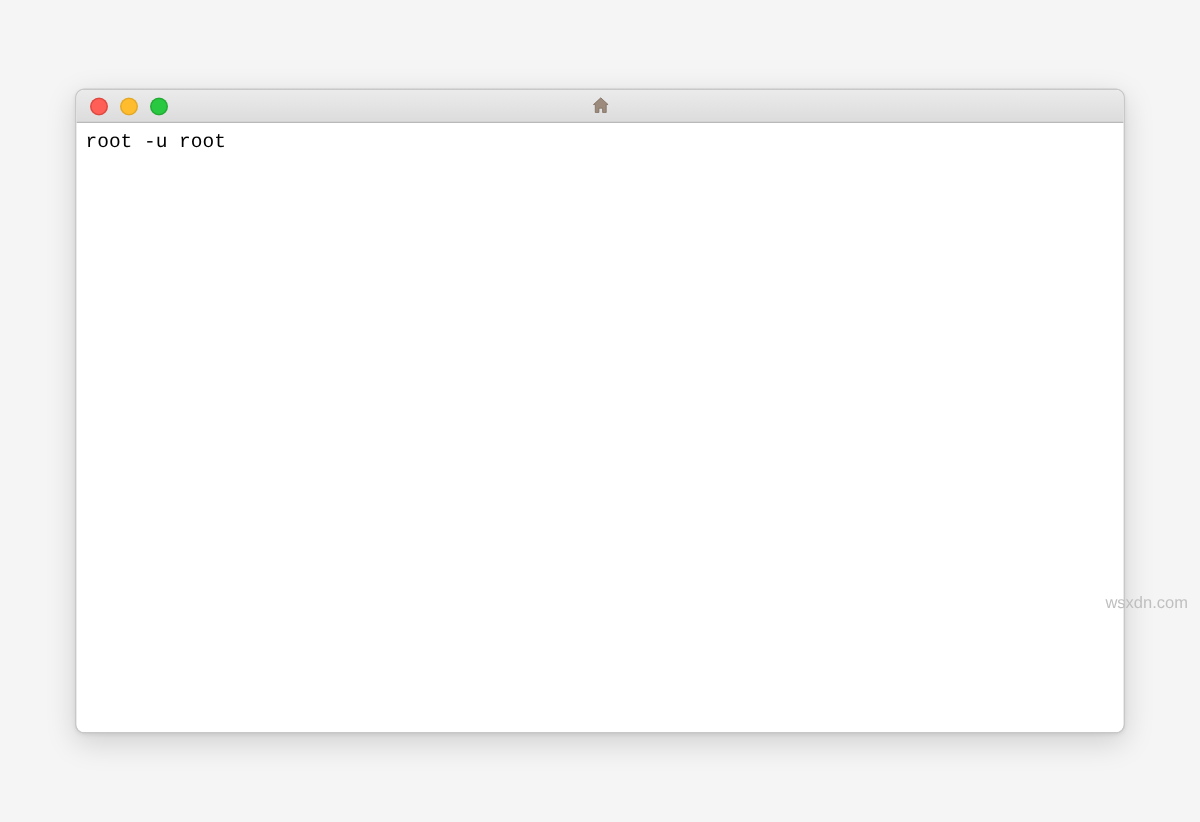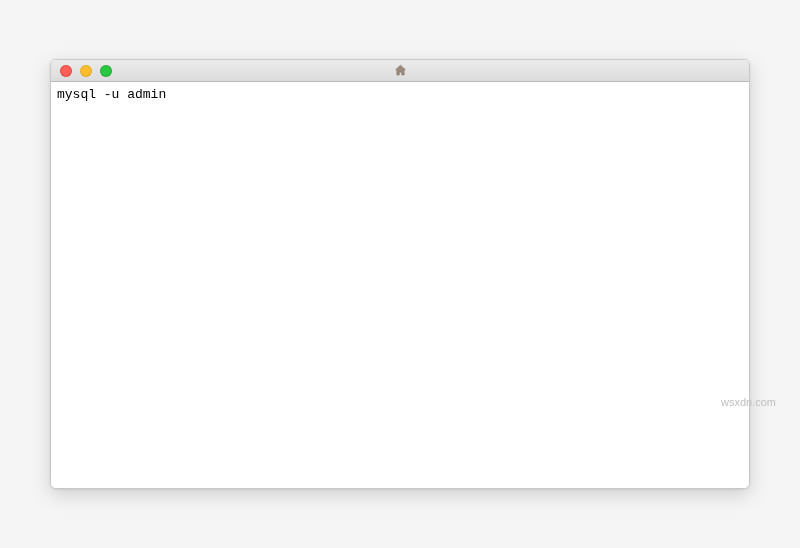--- a/index.html
+++ b/index.html
@@ -93,21 +93,21 @@
       font-size: 13px;
       line-height: 1.35;
       color: #000000;
       overflow: hidden;
     }
     .terminal-line {
       white-space: pre;
     }
     .watermark {
       position: absolute;
-      right: 24px;
+      right: 8px;
       bottom: 140px;
       font-size: 11px;
       color: #bfbfbf;
       font-family: Arial, sans-serif;
       margin-left: 17px;
     }
   </style>
 </head>
 <body>
 
@@ -120,17 +120,17 @@
     </div>
     <div class="title-area">
       <span class="home-icon">
         <svg width="13" height="13" viewBox="0 0 16 16">
           <path d="M8 1.5 L14 7 L12.5 7 L12.5 13.5 L9.5 13.5 L9.5 10 L6.5 10 L6.5 13.5 L3.5 13.5 L3.5 7 L2 7 Z" fill="#9c8b7c" stroke="#7a6a5a" stroke-width="0.6"></path>
         </svg>
       </span>
     </div>
   </div>
   <div class="terminal-body">
-    <div class="terminal-line">mysql -u admin</div>
+    <div class="terminal-line">root -u root</div>
   </div>
 </div>
 
 <div class="watermark">wsxdn.com</div>
 
 </body></html>

